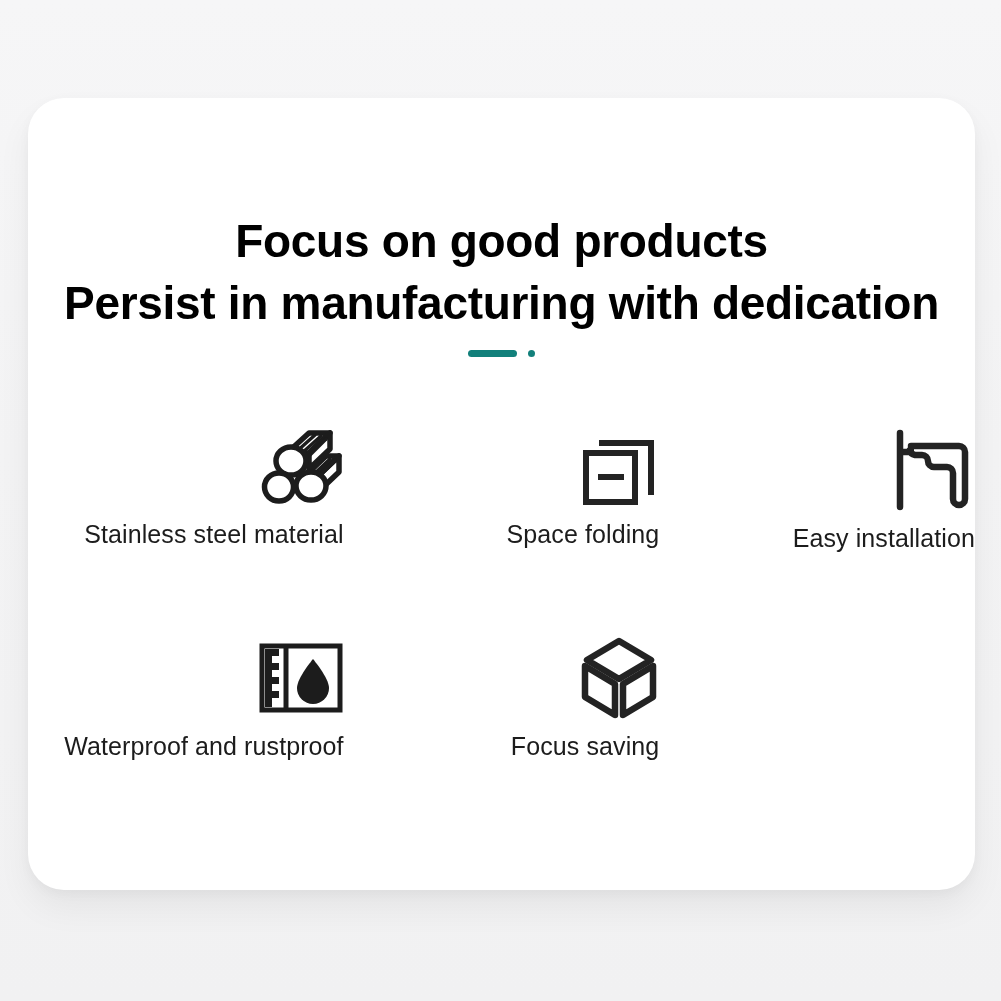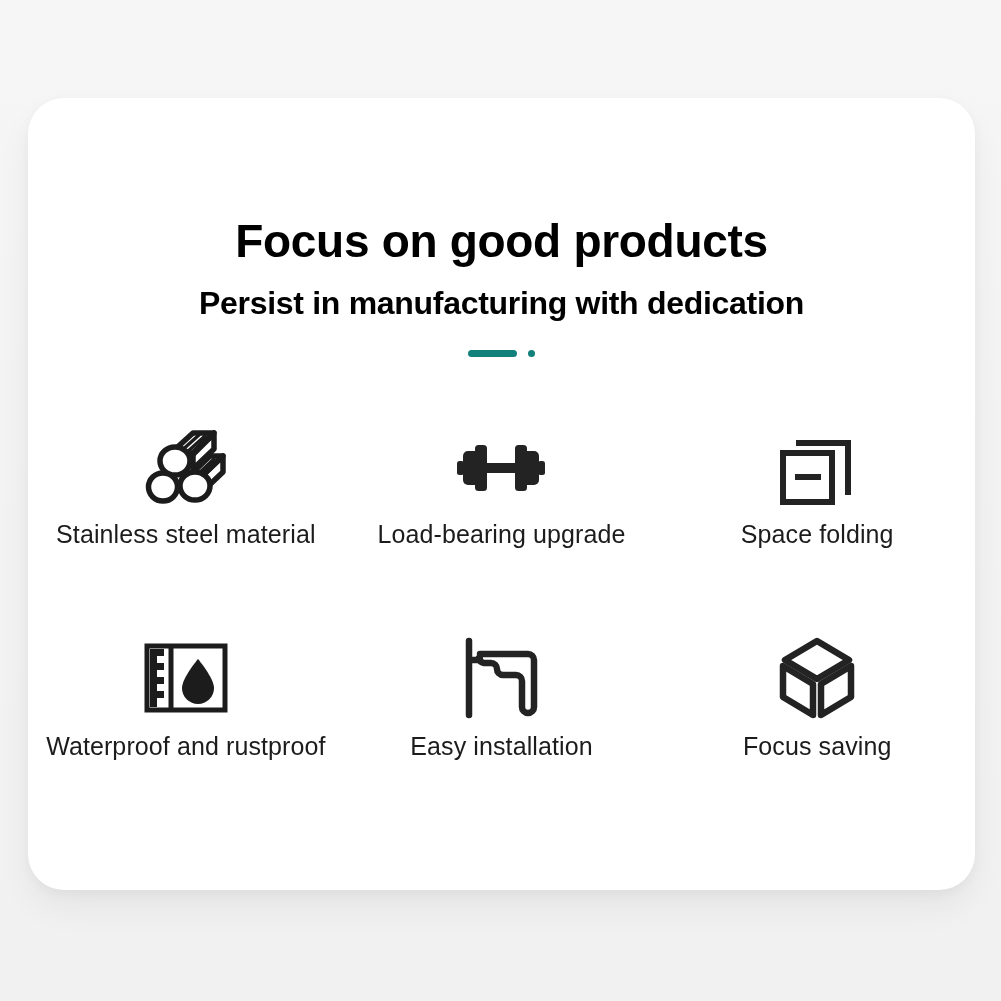--- a/index.html
+++ b/index.html
@@ -43,21 +43,21 @@
     top: 92px;
     text-align: center;
     color: #000000;
     font-weight: bold;
     font-size: 46px;
     line-height: 62px;
     letter-spacing: -0.3px;
     margin-top: 20px;
   }
   .heading .line2 {
-    font-size: 32px;
+    font-size: 46px;
     white-space: nowrap;
   }
 
   
   .divider {
     position: absolute;
     left: 0;
     right: 0;
     top: 252px;
     display: flex;
@@ -85,21 +85,21 @@
     right: 0;
     top: 322px;
     display: grid;
     grid-template-columns: repeat(3, 1fr);
     grid-template-rows: 208px 208px;
   }
 
   .feature {
     display: flex;
     flex-direction: column;
-    align-items: center;
+    align-items: flex-end;
     justify-content: flex-start;
   }
 
   .feature .icon-wrap {
     height: 96px;
     display: flex;
     align-items: center;
     justify-content: center;
   }
 
@@ -158,49 +158,47 @@
           <g fill="#ffffff" stroke="#1c1c1c" stroke-width="5.5">
             <ellipse cx="31" cy="32" rx="15" ry="14"></ellipse>
             <ellipse cx="51" cy="57" rx="15" ry="14"></ellipse>
             <ellipse cx="19" cy="58" rx="14.5" ry="14"></ellipse>
           </g>
         </svg>
       </div>
       <div class="label">Stainless steel material</div>
     </div>
 
+
     <div class="feature row1">
       <div class="icon-wrap">
-        <svg width="92" height="56" viewBox="0 0 92 56">
-          <g fill="#232323">
-            <rect x="2" y="21" width="7" height="14" rx="2.5"></rect>
-            <rect x="83" y="21" width="7" height="14" rx="2.5"></rect>
-            <rect x="8" y="11" width="22" height="34" rx="5"></rect>
-            <rect x="62" y="11" width="22" height="34" rx="5"></rect>
-            <rect x="20" y="5" width="12" height="46" rx="3.5"></rect>
-            <rect x="60" y="5" width="12" height="46" rx="3.5"></rect>
-            <rect x="29" y="23" width="34" height="10" rx="1.5"></rect>
-          </g>
-        </svg>
-      </div>
-      <div class="label">Load-bearing upgrade</div>
-    </div>
-
-    <div class="feature row1">
-      <div class="icon-wrap">
         <svg width="78" height="78" viewBox="0 0 78 78">
 
           <path d="M18 14 H70 V66" fill="none" stroke="#232323" stroke-width="6"></path>
 
           <rect x="5" y="24" width="49" height="49" fill="#ffffff" stroke="#232323" stroke-width="6"></rect>
 
           <rect x="17" y="45" width="26" height="6" fill="#232323"></rect>
         </svg>
       </div>
       <div class="label">Space folding</div>
+    </div>
+
+    <div class="feature row2">
+      <div class="icon-wrap">
+        <svg width="86" height="82" viewBox="0 0 86 82">
+
+          <line x1="11" y1="4" x2="11" y2="78" stroke="#232323" stroke-width="6.5" stroke-linecap="round"></line>
+
+          <line x1="11" y1="23" x2="25" y2="23" stroke="#232323" stroke-width="6.5"></line>
+
+          <path d="M22 17 H70 a6 6 0 0 1 6 6 V70 a6 6 0 0 1 -6 6 a6 6 0 0 1 -6 -6 V44 a6 6 0 0 0 -6 -6 H45 a6 6 0 0 1 -6 -6 a6 6 0 0 0 -6 -6 H26 a6 6 0 0 1 -5 -5" fill="none" stroke="#232323" stroke-width="6.5" stroke-linejoin="round" stroke-linecap="round"></path>
+        </svg>
+      </div>
+      <div class="label">Easy installation</div>
     </div>
 
     <div class="feature row2">
       <div class="icon-wrap">
         <svg width="86" height="72" viewBox="0 0 86 72">
           <rect x="4" y="4" width="78" height="64" fill="#ffffff" stroke="#1c1c1c" stroke-width="5"></rect>
 
           <rect x="7" y="7" width="21" height="58" fill="#ffffff"></rect>
           <g fill="#1c1c1c">
             <path d="M7 7 h14 v7 h-7 v7 h7 v7 h-7 v7 h7 v7 h-7 v7 h7 v7 h-7 v9 h-7 Z"></path>
@@ -208,34 +206,20 @@
           <line x1="28" y1="5" x2="28" y2="67" stroke="#1c1c1c" stroke-width="5"></line>
 
           <path d="M55 17 C55 17 71 36 71 46 a16 16 0 0 1 -32 0 C39 36 55 17 55 17 Z" fill="#1c1c1c"></path>
         </svg>
       </div>
       <div class="label">Waterproof and rustproof</div>
     </div>
 
     <div class="feature row2">
       <div class="icon-wrap">
-        <svg width="86" height="82" viewBox="0 0 86 82">
-
-          <line x1="11" y1="4" x2="11" y2="78" stroke="#232323" stroke-width="6.5" stroke-linecap="round"></line>
-
-          <line x1="11" y1="23" x2="25" y2="23" stroke="#232323" stroke-width="6.5"></line>
-
-          <path d="M22 17 H70 a6 6 0 0 1 6 6 V70 a6 6 0 0 1 -6 6 a6 6 0 0 1 -6 -6 V44 a6 6 0 0 0 -6 -6 H45 a6 6 0 0 1 -6 -6 a6 6 0 0 0 -6 -6 H26 a6 6 0 0 1 -5 -5" fill="none" stroke="#232323" stroke-width="6.5" stroke-linejoin="round" stroke-linecap="round"></path>
-        </svg>
-      </div>
-      <div class="label">Easy installation</div>
-    </div>
-
-    <div class="feature row2">
-      <div class="icon-wrap">
         <svg width="80" height="82" viewBox="0 0 80 82">
           <g fill="none" stroke="#232323" stroke-width="6.5" stroke-linejoin="round">
 
             <path d="M40 4 L72 23 L40 42 L8 23 Z"></path>
 
             <path d="M6 29 L36 47 L36 78 L6 60 Z"></path>
 
             <path d="M74 29 L44 47 L44 78 L74 60 Z"></path>
           </g>
         </svg>

